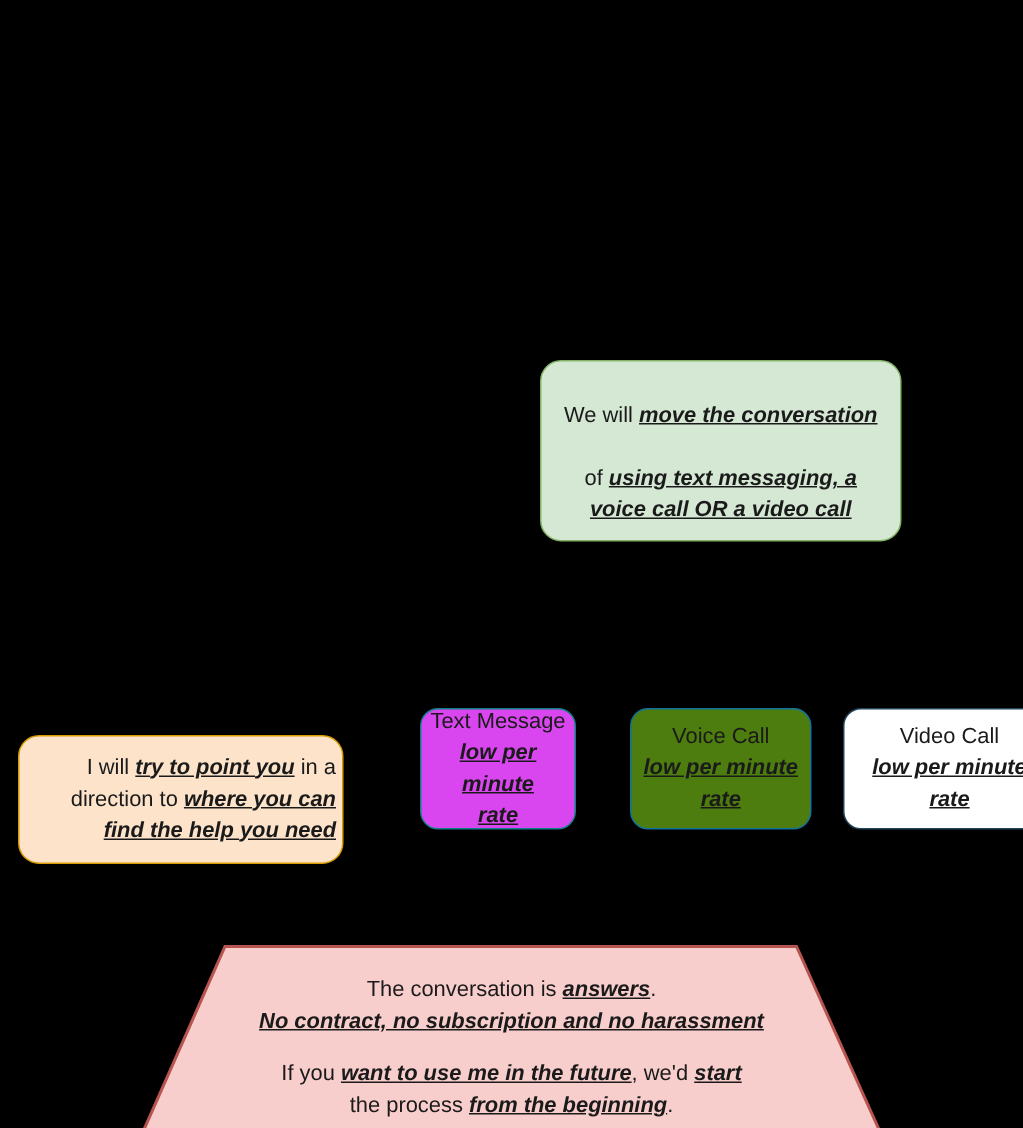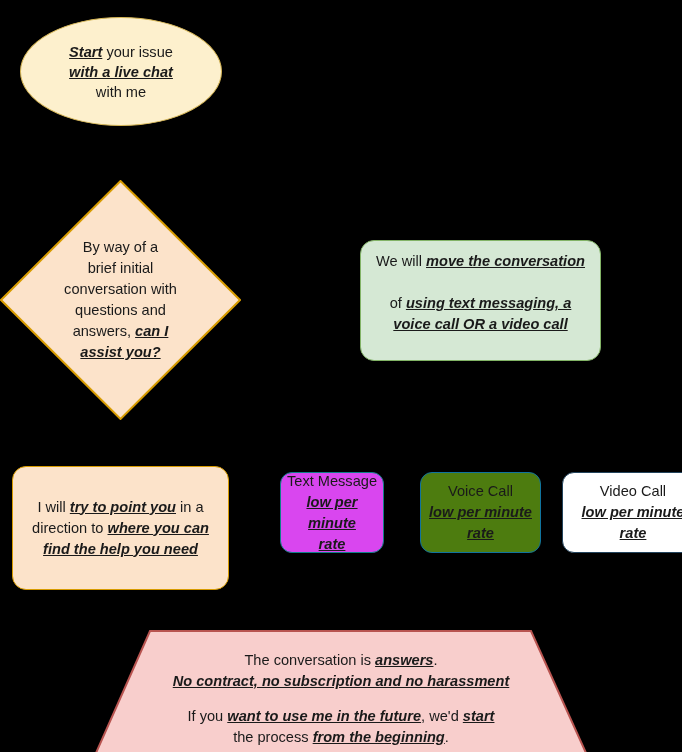--- a/index.html
+++ b/index.html
@@ -69,29 +69,30 @@
 
   
   #move-conversation-node {
     left: 360px; top: 240px;
     width: 241px; height: 121px;
     background: #D5E8D4;
     border: 1.4px solid #82B366;
     border-radius: 14px;
     align-items: flex-start;
   }
-  #move-conversation-node .txt { padding: 10px 6px 0 6px; line-height: 21px; }
+  #move-conversation-node .txt { padding: 26px 6px 0 6px; line-height: 21px; }
 
   
   #point-you-node {
-    left: 12px; top: 466px;
-    width: 217px; height: 124px;
+    left: 12px; top: 490px;
+    width: 217px; height: 86px;
     background: #FCE3CA;
     border: 1.4px solid #D79B00;
     border-radius: 14px;
+    text-align: right;
   }
   #point-you-node .txt { line-height: 21px; }
 
   
   .option-node {
     top: 472px;
     height: 81px;
     border-radius: 12px;
     font-size: 14.6px;
     line-height: 21px;
@@ -129,41 +130,21 @@
     line-height: 21px;
     font-size: 14.6px;
   }
   .spacer { display: block; height: 14px; }
 </style>
 </head>
 <body>
 
 <div class="stage">
 
-  <div class="node" id="start-node">
-    <div class="txt">
-      <span class="em">Start</span><span> your issue</span><br>
-      <span class="em">with a live chat</span><br>
-      <span>with me</span>
-    </div>
-  </div>
 
-  <div class="node" id="decision-node">
-    <svg class="diamond-bg" viewBox="0 0 241 240" preserveAspectRatio="none">
-      <polygon points="120.5,1 240,120 120.5,239 1,120" fill="#FCE3CA" stroke="#D79B00" stroke-width="2"></polygon>
-    </svg>
-    <div class="txt">
-      <span>By way of a</span><br>
-      <span>brief initial</span><br>
-      <span>conversation with</span><br>
-      <span>questions and</span><br>
-      <span>answers, </span><span class="em">can I</span><br>
-      <span class="em">assist you?</span>
-    </div>
-  </div>
 
   <div class="node" id="move-conversation-node">
     <div class="txt">
       <span>We will </span><span class="em">move the conversation</span><br>
       <br>
       <span>of </span><span class="em">using text messaging, a</span><br>
       <span class="em">voice call OR a video call</span>
     </div>
   </div>
 

